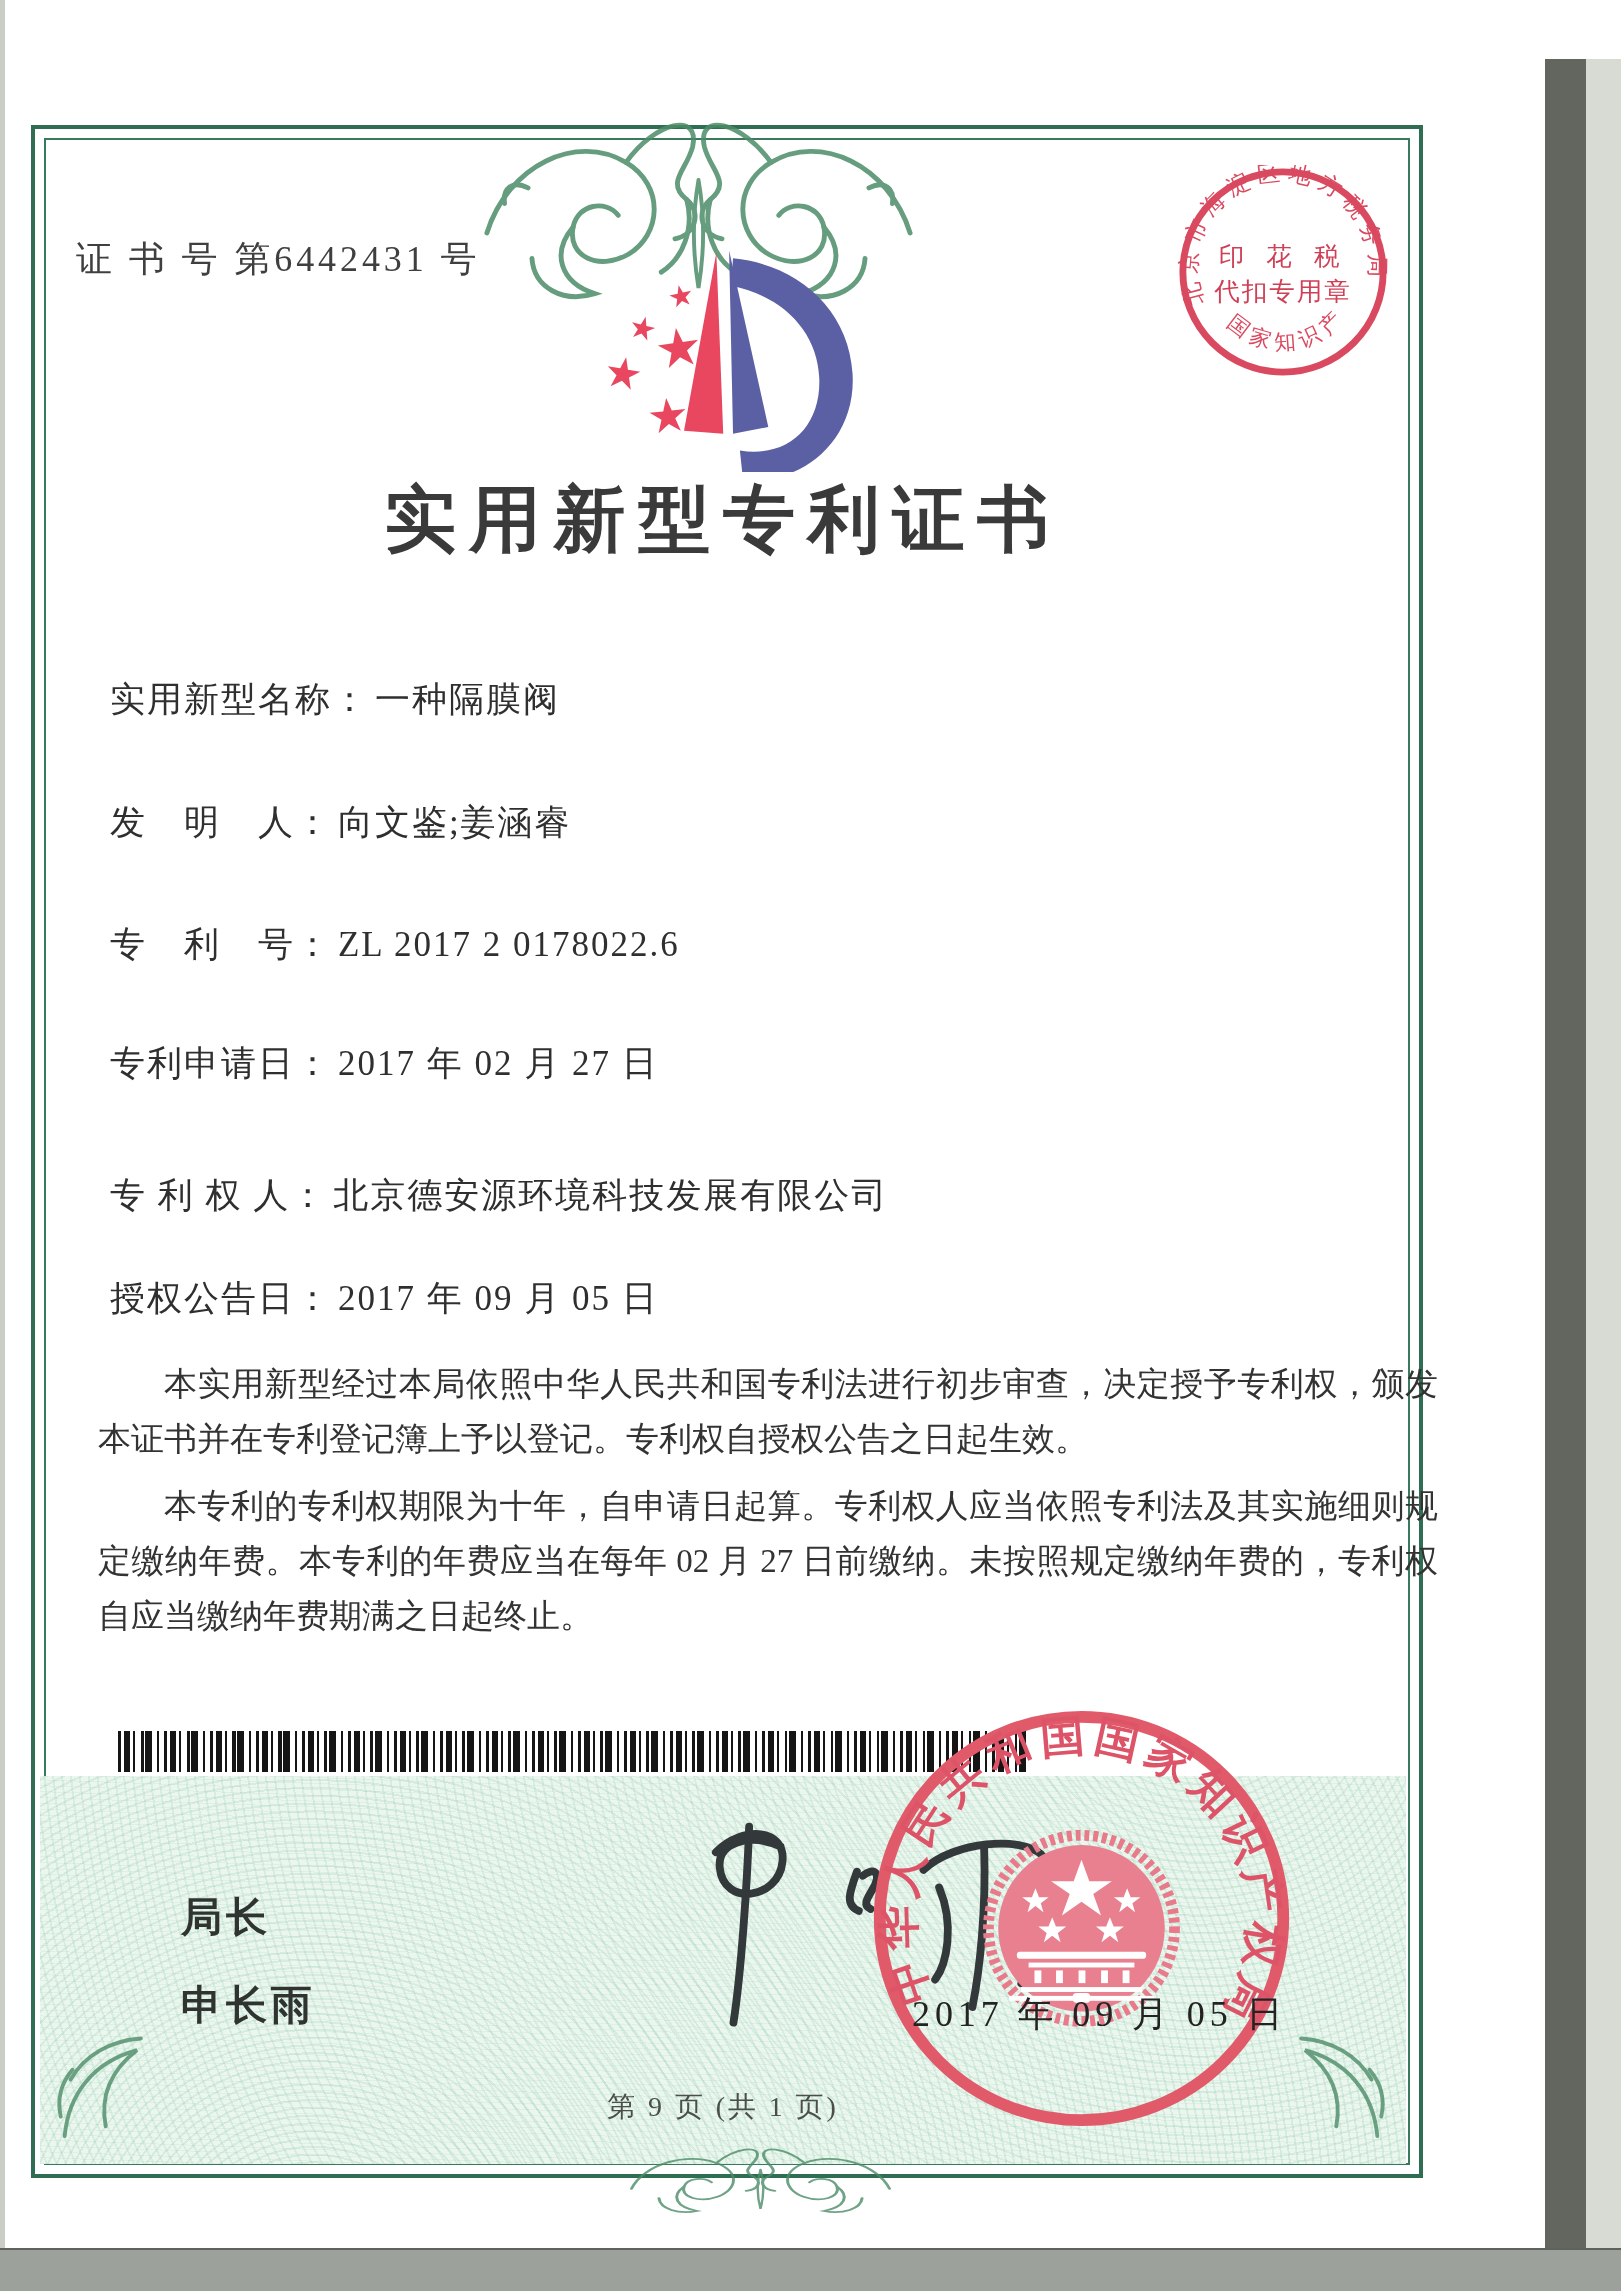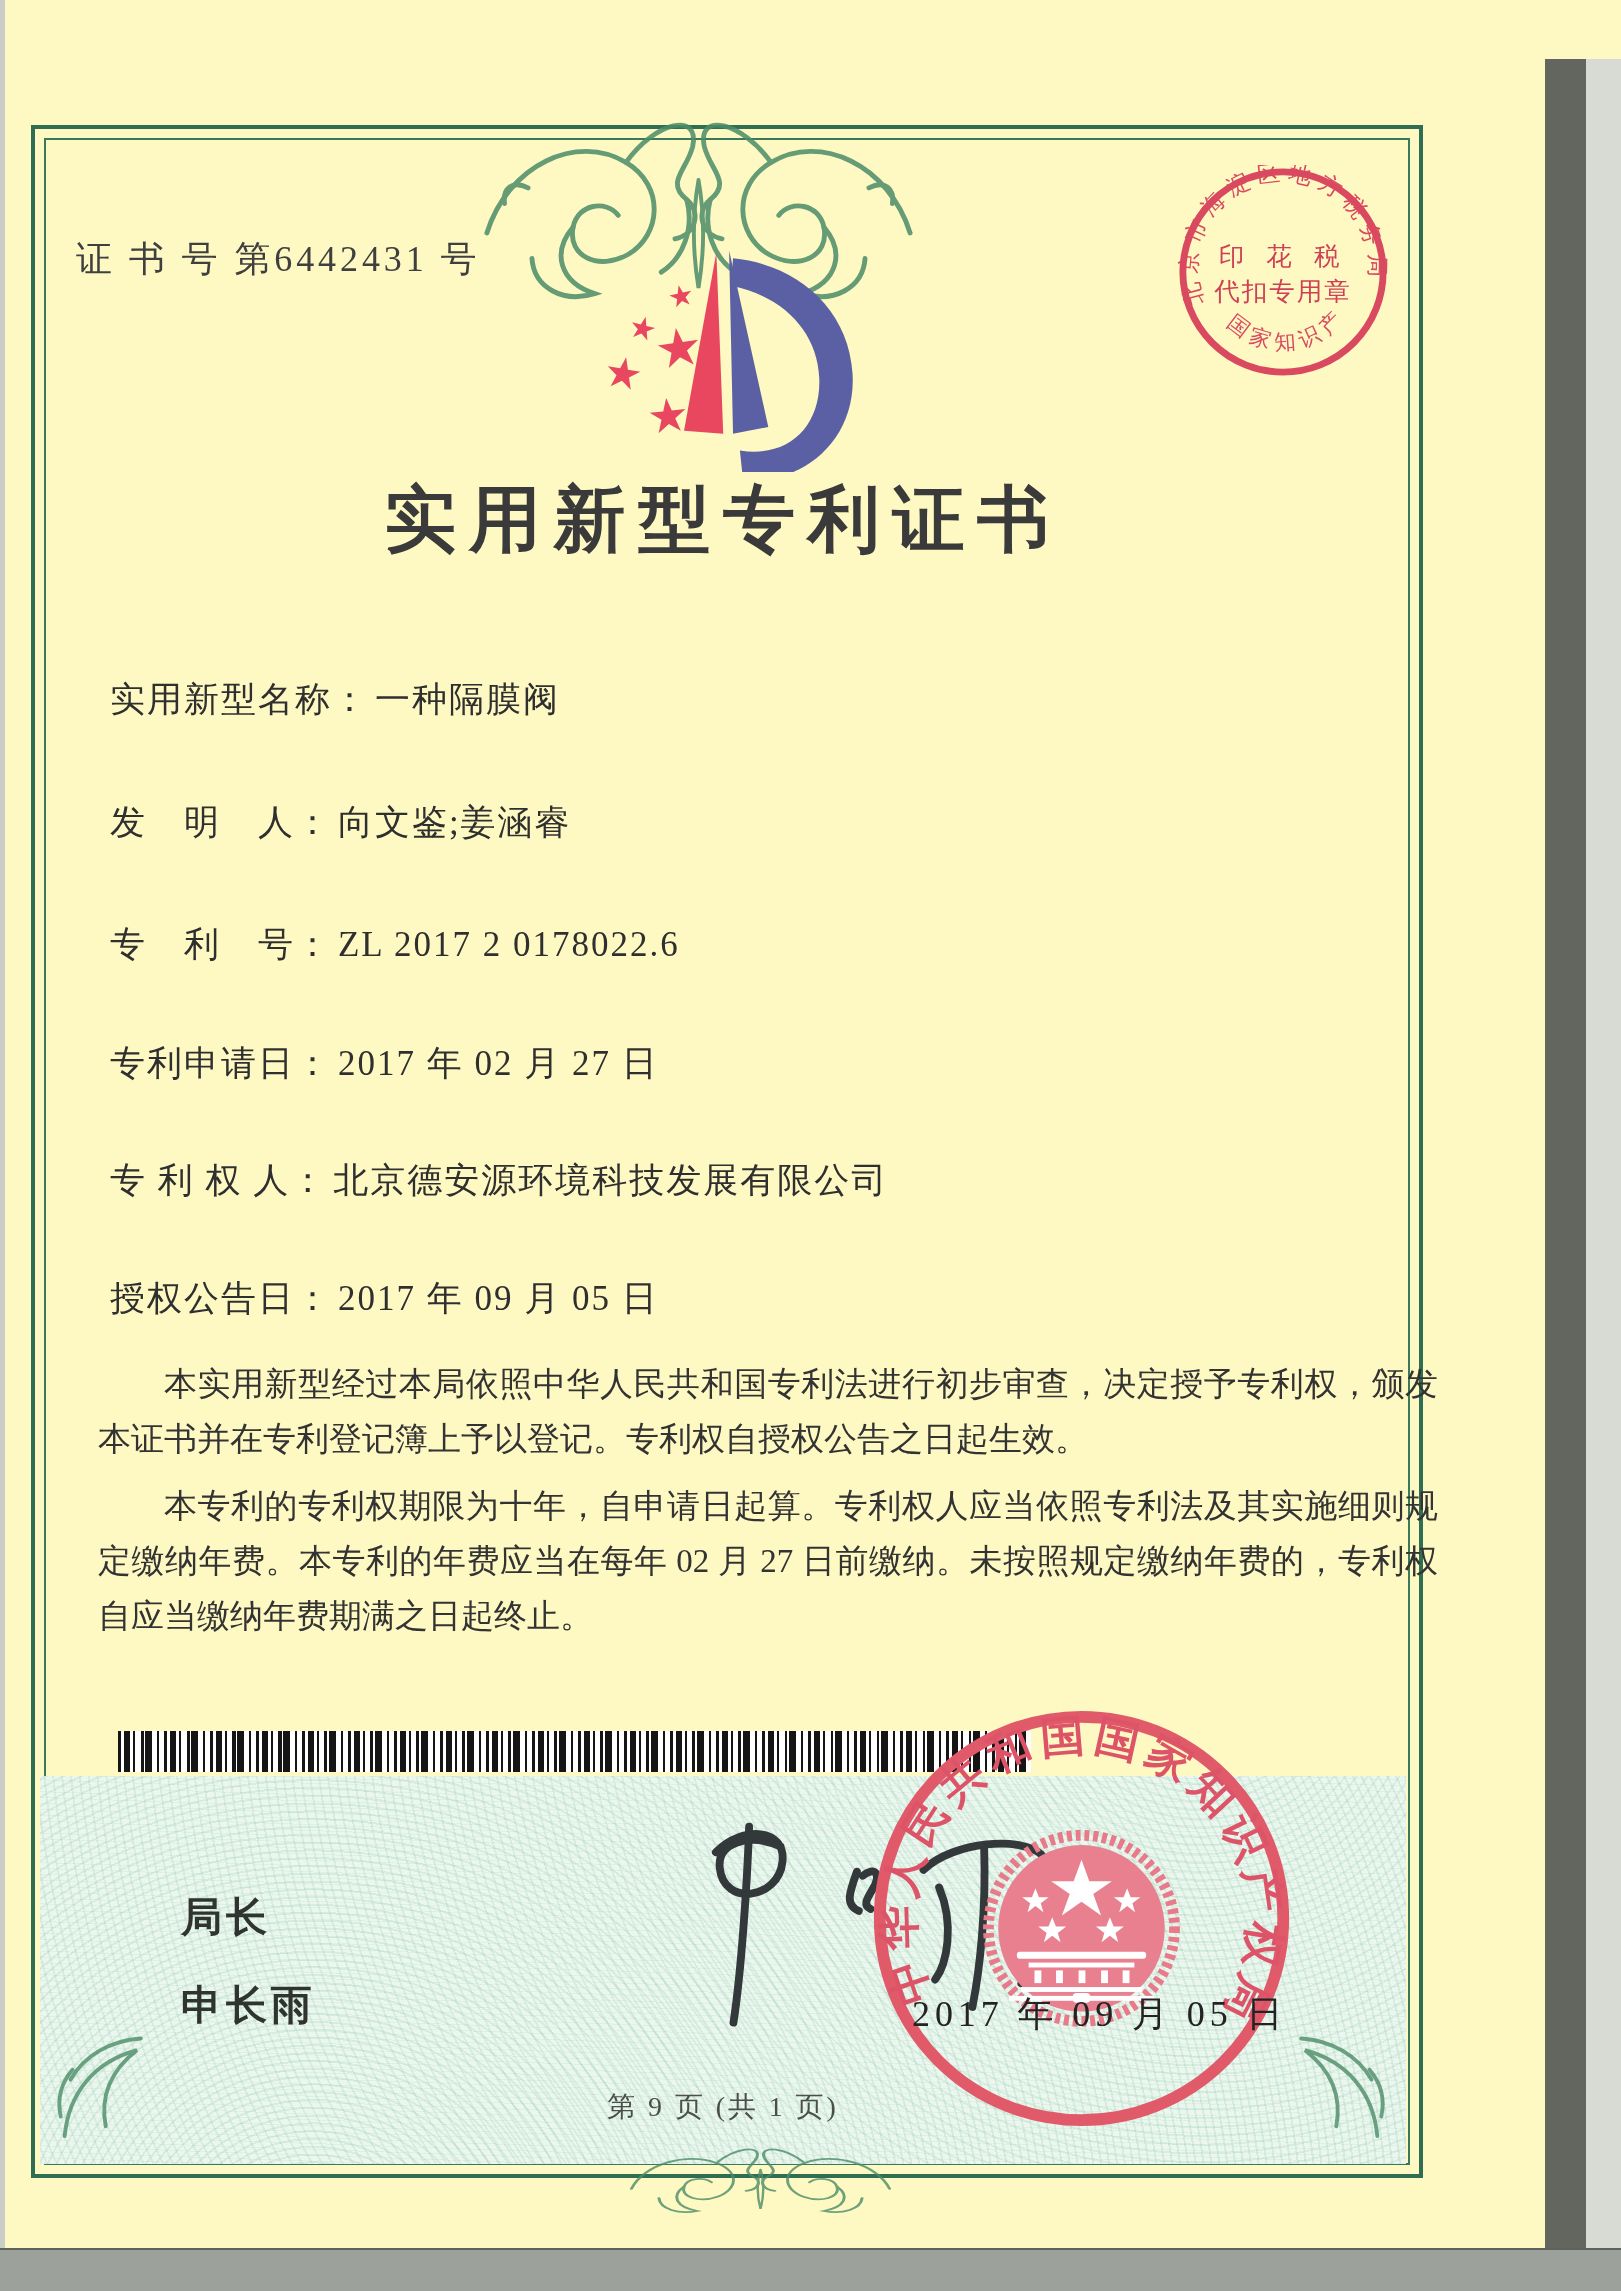--- a/index.html
+++ b/index.html
@@ -1,18 +1,18 @@
 <!DOCTYPE html>
 <html><head>
 <meta charset="utf-8">
 <style>
   html,body{margin:0;padding:0;background:#e9e9e6;}
   .page{
     position:relative;width:1621px;height:2292px;margin:0 auto;
-    background:#fef9c3;overflow:hidden;
+    background:#ffffff;overflow:hidden;
     font-family:"Liberation Serif","DejaVu Serif",serif;
     color:#2e2e2e;
   }
   
   .scan-right{position:absolute;left:1545px;top:59px;width:41px;height:2190px;background:#62665f;}
   .scan-right-soft{position:absolute;left:1586px;top:59px;width:35px;height:2190px;background:#d8dad4;}
   .scan-bottom{position:absolute;left:0;top:2248px;width:1621px;height:43px;background:#9ca19b;border-top:2.9px solid #5d625c;}
   .scan-left{position:absolute;left:0;top:0;width:4.9px;height:2292px;background:#c9cdc6;}
 
   
@@ -27,21 +27,21 @@
   .logo svg{position:absolute;left:0;top:0;}
 
   .title{
     position:absolute;left:31px;top:472px;width:1384px;text-align:center;
     font-size:72px;font-weight:bold;letter-spacing:12.7px;color:#3a3a3a;
   }
 
   .fields{position:absolute;left:110px;top:676px;width:1304px;}
   .field-row{position:absolute;left:0;font-size:35px;letter-spacing:2px;color:#2f2f2f;white-space:nowrap;}
   .f0{top:0;}     .f1{top:123px;} .f2{top:245px;}
-  .f3{top:364px;} .f4{top:481px;} .f5{top:599px;}
+  .f3{top:364px;} .f4{top:496px;} .f5{top:599px;}
   .field-value{margin-left:5.9px;}
 
   .paragraphs{
     position:absolute;left:86px;top:1345px;width:1364px;
     font-size:33px;line-height:55px;text-align:justify;color:#333;
   }
   .paragraphs p{margin:12px;text-indent:2em;}
 
   .barcode{
     position:absolute;left:118px;top:1731px;width:913px;height:41px;background:#fff;

